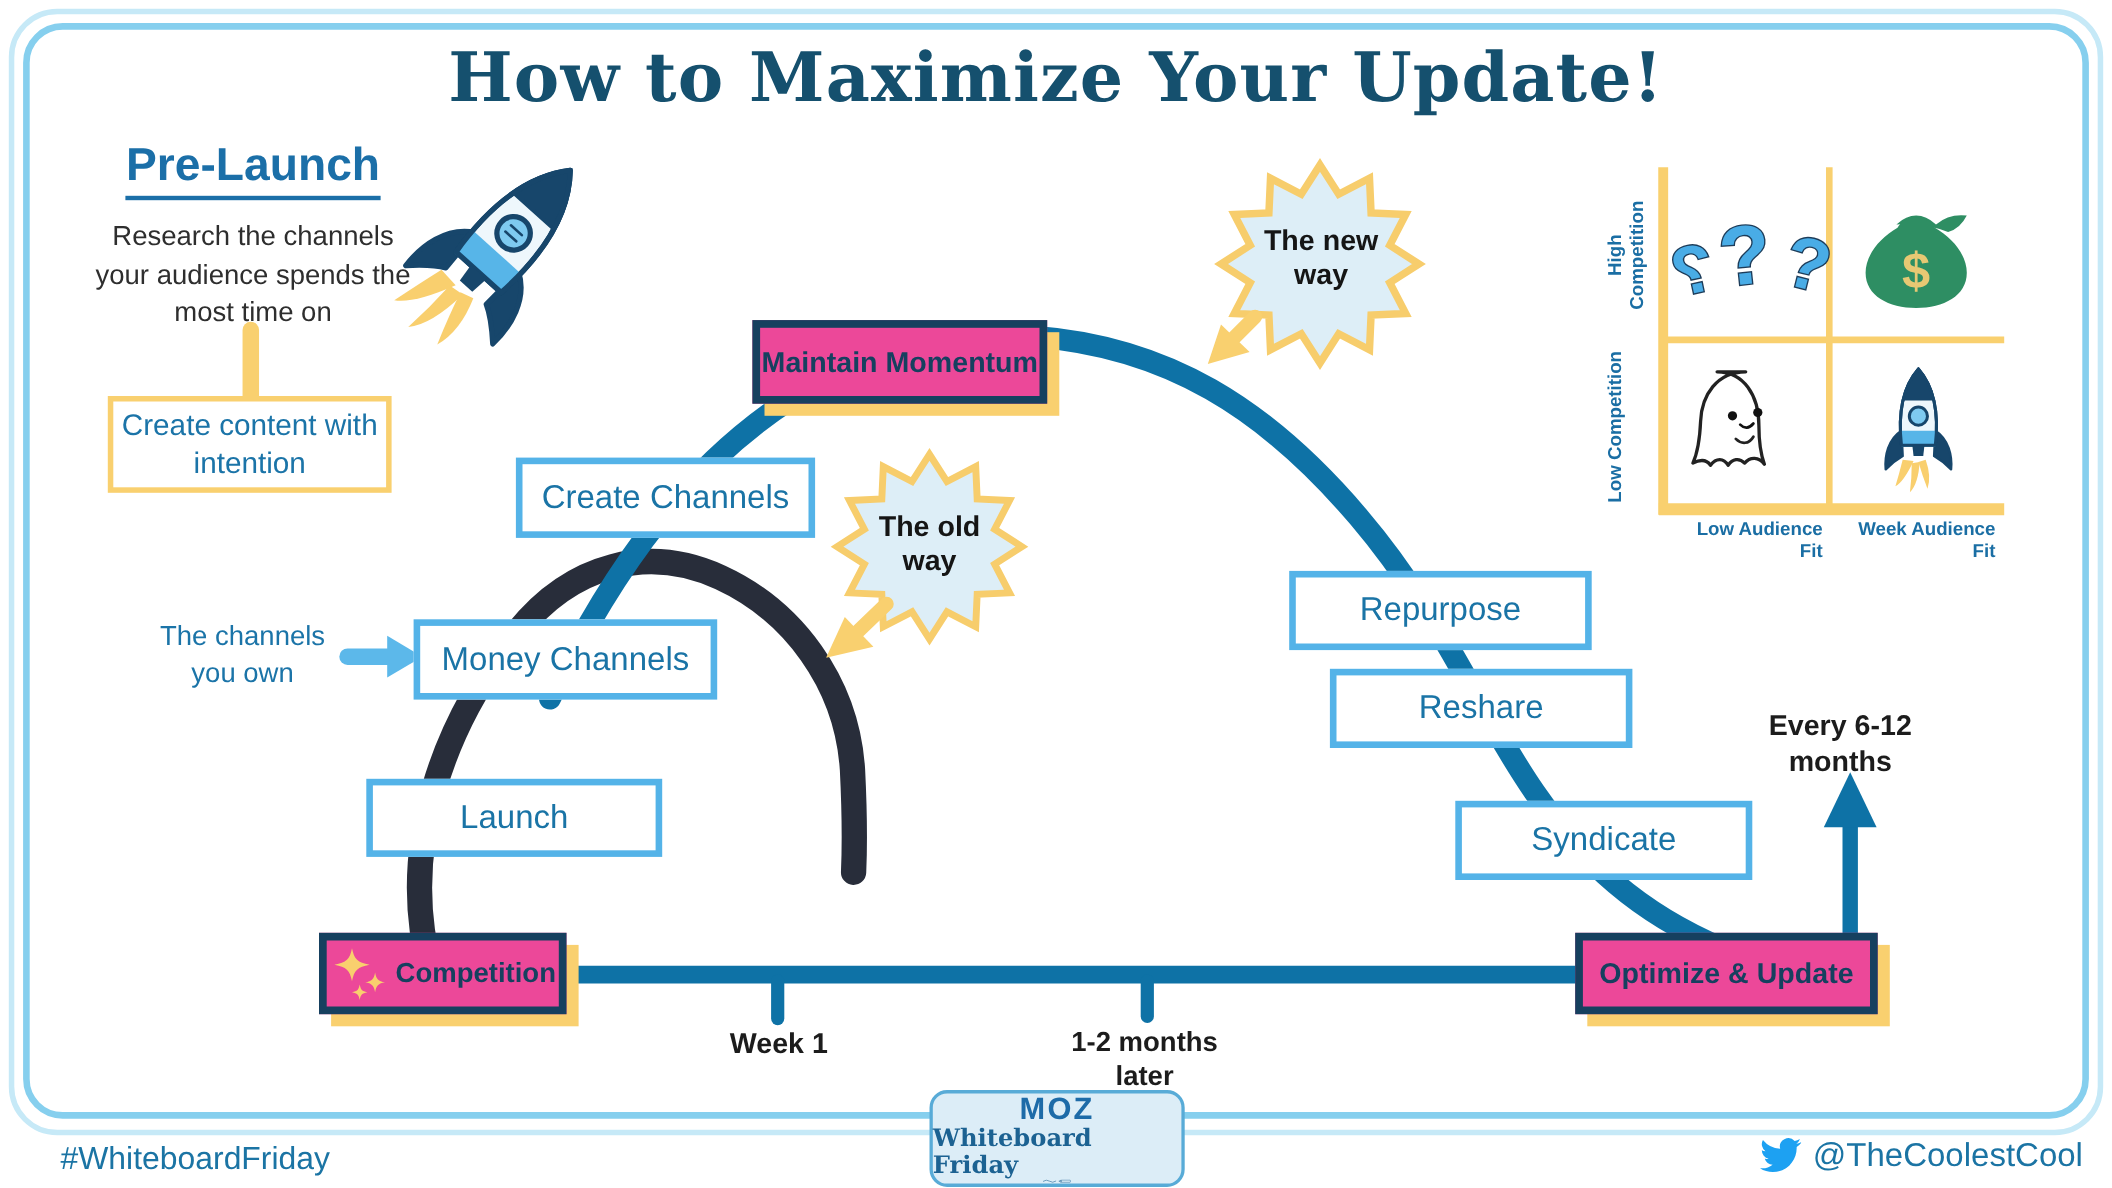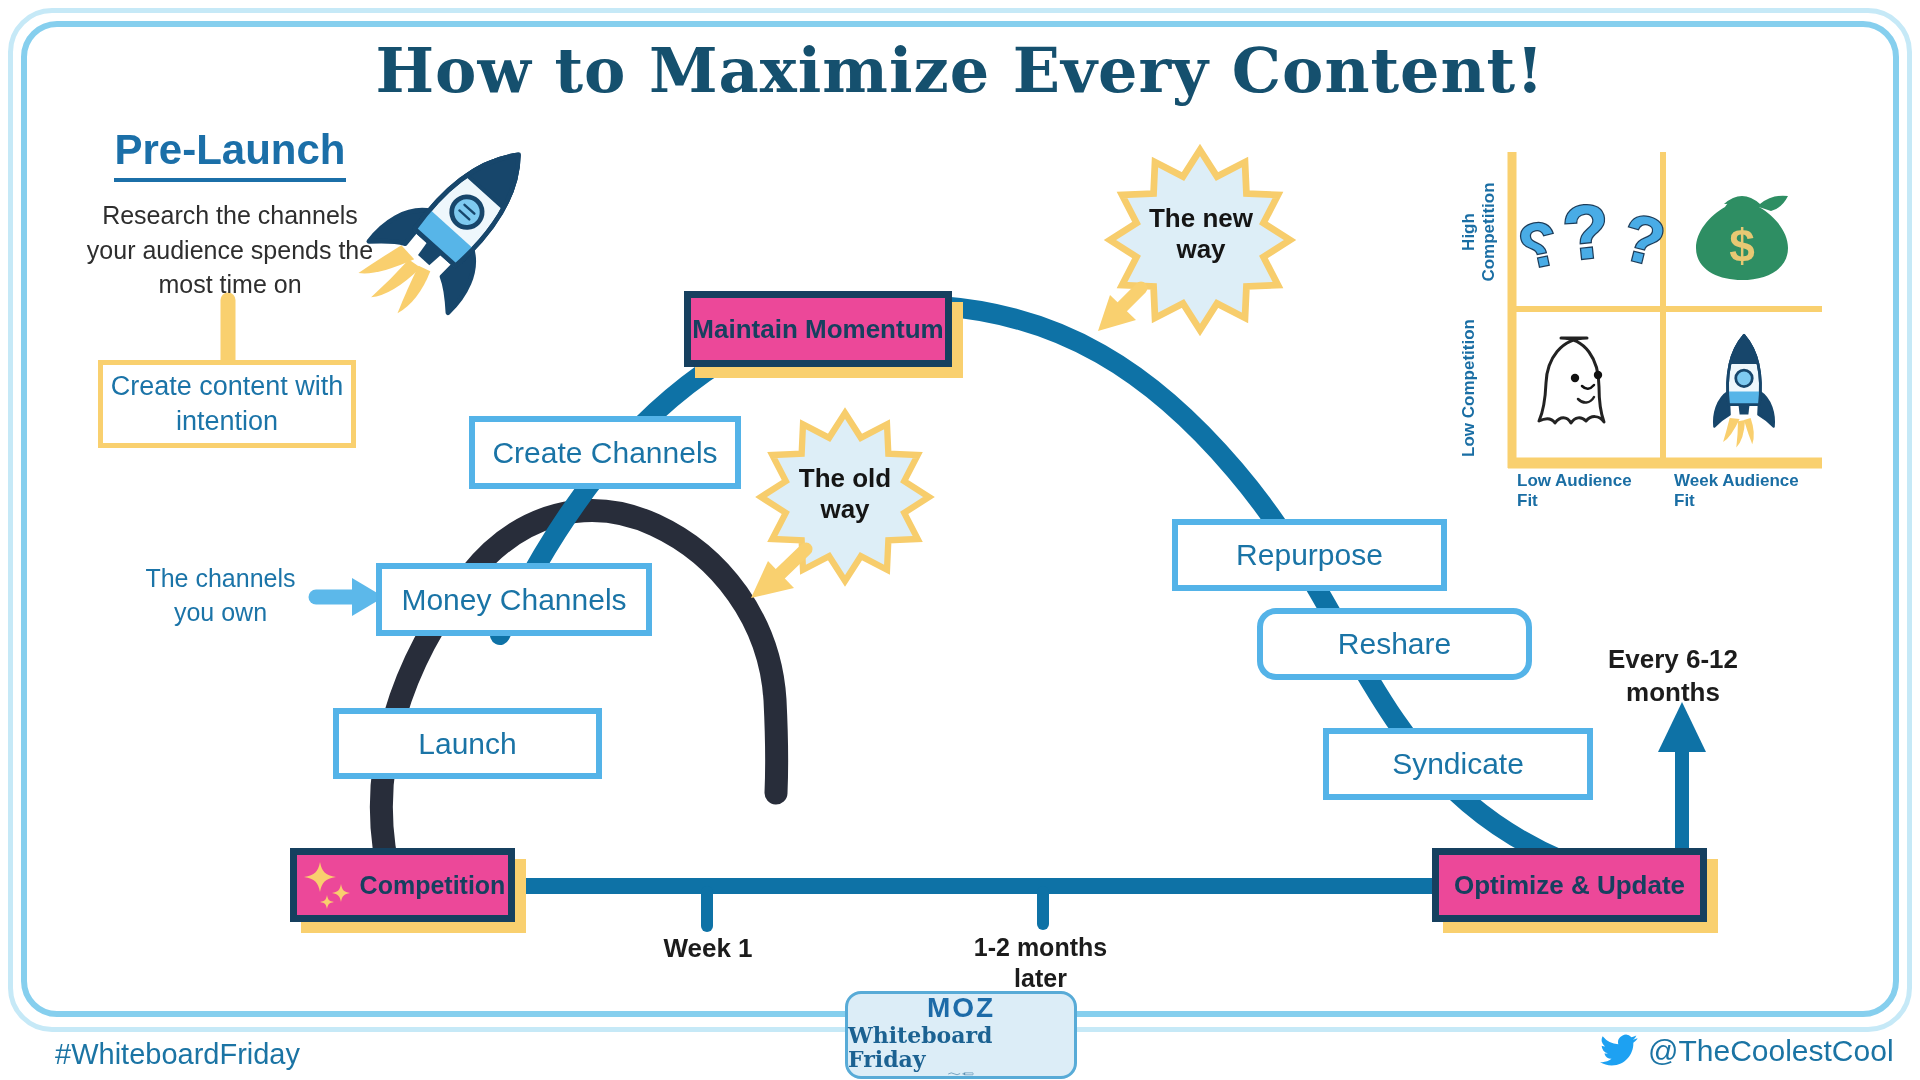--- a/index.html
+++ b/index.html
@@ -33,34 +33,34 @@
   .tl-months{left:963px;top:932px;width:155px;font-size:25px;}
   .tl-every{left:1597px;top:643px;width:152px;font-size:26px;}
   
   .stage{position:absolute;box-sizing:border-box;background:#fff;border:6px solid #54b3e8;
          display:flex;align-items:center;justify-content:center;color:#1a74a6;font-size:30px;white-space:nowrap;}
   .st-launch{left:333px;top:708px;width:269px;height:71px;}
   .st-money{left:376px;top:563px;width:276px;height:73px;}
   .st-rocket{left:469px;top:416px;width:272px;height:73px;}
   .st-exp{left:1075px;top:366px;width:275px;height:68px;}
   .st-rep{left:1172px;top:487px;width:275px;height:72px;margin-top:32px;}
-  .st-res{left:1257px;top:608px;width:275px;height:72px;border-radius:19px;}
+  .st-res{left:1209px;top:608px;width:275px;height:72px;}
   .st-syn{left:1323px;top:728px;width:270px;height:72px;}
   .stage-dark{position:absolute;box-sizing:border-box;background:#ec4899;border:7px solid #16405f;
               display:flex;align-items:center;justify-content:center;color:#16405f;font-weight:700;
               white-space:nowrap;box-shadow:11px 11px 0 #f9d06f;}
   .st-maintain{left:684px;top:291px;width:268px;height:76px;font-size:26px;}
   .st-prep{left:290px;top:848px;width:225px;height:74px;font-size:25px;gap:6px;}
   .st-opt{left:1432px;top:848px;width:275px;height:74px;font-size:26px;}
   
   .mx-row{position:absolute;width:140px;height:44px;text-align:center;font-weight:700;font-size:17px;
           color:#1a6ea4;line-height:1.15;transform:rotate(-90deg);}
   .mx-row-top{left:1411px;top:210px;}
   .mx-row-bot{left:1411px;top:366px;}
-  .mx-col{position:absolute;width:140px;text-align:left;font-weight:700;font-size:17px;
+  .mx-col{position:absolute;width:140px;text-align:right;font-weight:700;font-size:17px;
           color:#1a6ea4;line-height:1.2;}
   .mx-col-left{left:1517px;top:471px;}
   .mx-col-right{left:1674px;top:471px;}
   
   .hashtag{position:absolute;left:55px;top:1038px;font-size:29px;color:#1b74a4;font-weight:500;}
   .tw-group{position:absolute;left:1598px;top:1034px;display:flex;align-items:center;gap:10px;}
   .tw-handle{font-size:30px;color:#1b74a4;}
   .badge{position:absolute;left:845px;top:991px;width:232px;height:88px;box-sizing:border-box;
          background:#dcedf7;border:3px solid #58abd7;border-radius:16px;
          display:flex;flex-direction:column;align-items:center;justify-content:center;gap:1px;}
@@ -152,21 +152,21 @@
       <path d="M0,-95 C27,-64 35,-18 29,36 L-29,36 C-35,-18 -27,-64 0,-95 Z" fill="#eef7fc" stroke="#17466b" stroke-width="5" stroke-linejoin="round"></path>
       <path d="M-30,10 L30,10 L29,38 L-29,38 Z" fill="#57b5e8"></path>
       <path d="M0,-95 C14,-79 22,-61 26,-43 L-26,-43 C-22,-61 -14,-79 0,-95 Z" fill="#17466b" stroke="#17466b" stroke-width="4"></path>
       <path d="M0,-95 C27,-64 35,-18 29,36 L-29,36 C-35,-18 -27,-64 0,-95 Z" fill="none" stroke="#17466b" stroke-width="5" stroke-linejoin="round"></path>
       <circle cx="0" cy="-14" r="16" fill="#7ecaf0" stroke="#17466b" stroke-width="5"></circle>
       <path d="M-7,-18 h14 M-7,-10 h14" stroke="#17466b" stroke-width="2.5" stroke-linecap="round"></path>
       <path d="M-10,36 L10,36 L8,54 L-8,54 Z" fill="#17466b"></path>
     </g>
   </svg>
 
-  <div class="title">How to Maximize Every Content!</div>
+  <div class="title">How to Maximize Your Update!</div>
 
   <div class="pl-head"><span>Pre-Launch</span></div>
   <div class="pl-desc">Research the channels your audience spends the most time on</div>
   <div class="pl-callout">Create content with intention</div>
 
   <div class="channels-own">The channels you own</div>
 
   <div class="stage-dark st-prep">
     <svg width="54" height="54" viewBox="0 0 54 54">
       <path d="M20,4 C22,14 25,17 36,19 C25,21 22,24 20,34 C18,24 15,21 4,19 C15,17 18,14 20,4 Z" fill="#f9cf6e"></path>

